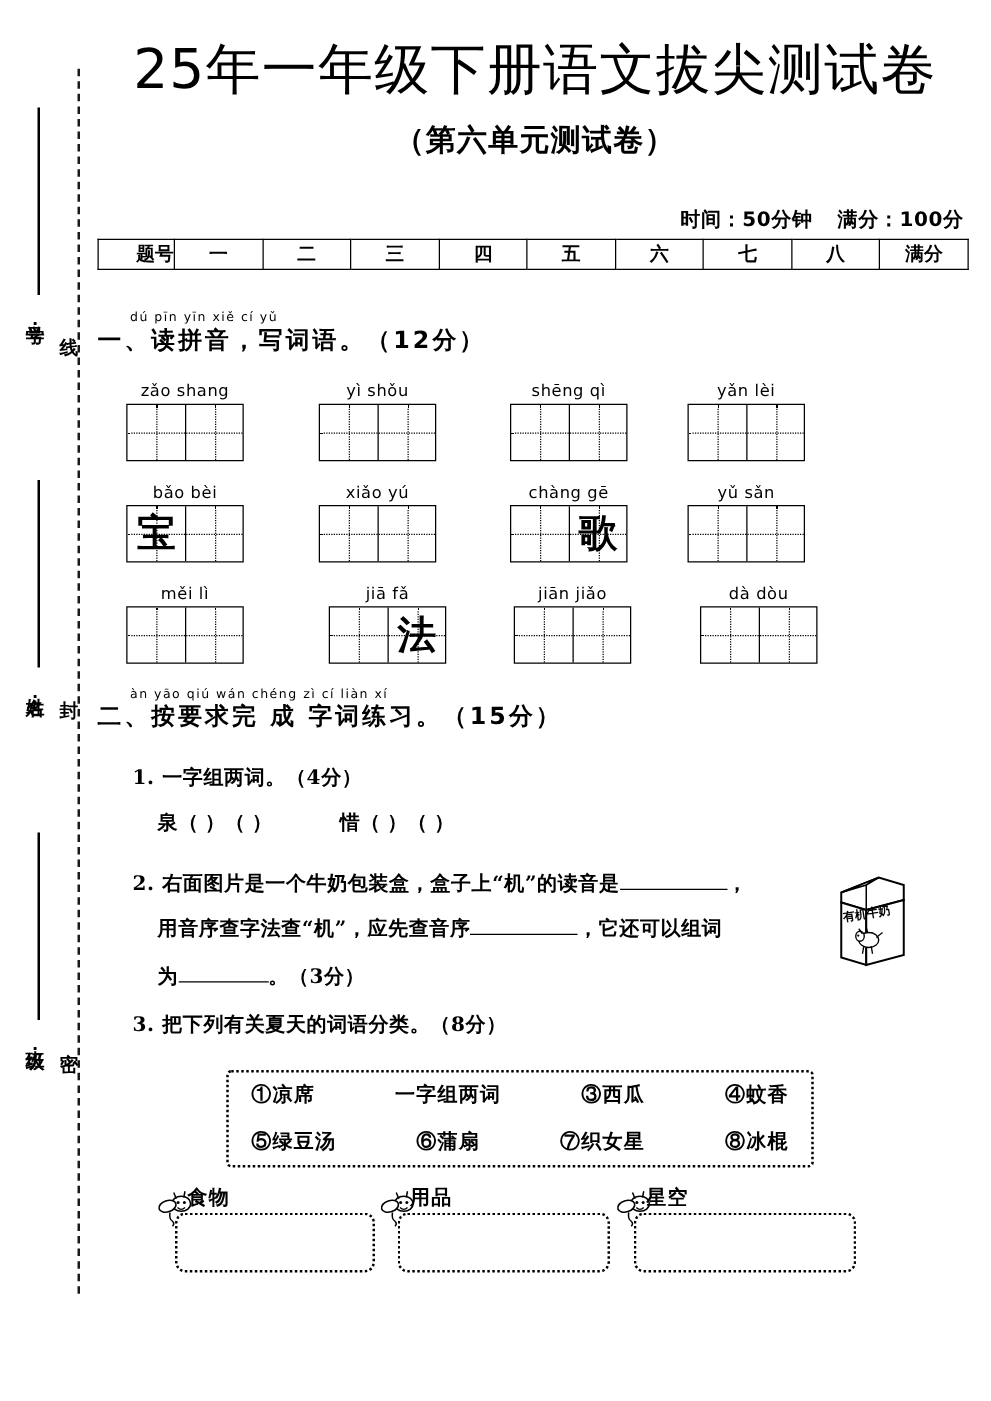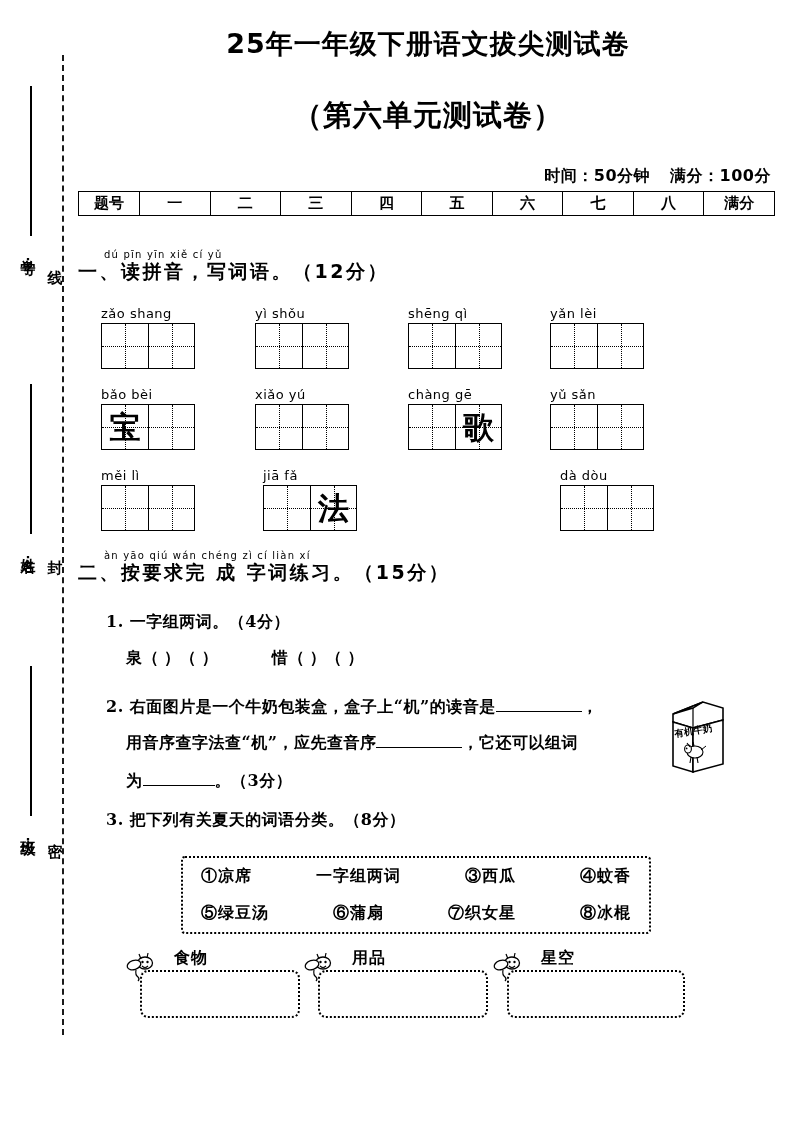--- a/index.html
+++ b/index.html
@@ -62,31 +62,31 @@
     top: 0;
     width: 715px;
     height: 1121px;
   }
 
   .title-main {
     position: absolute;
     left: 0; top: 26px;
     width: 700px;
     text-align: center;
-    font-size: 27px;
-    font-weight: bold;
+    font-size: 44px;
+    font-weight: normal;
     letter-spacing: 1px;
     font-family: "DejaVu Sans", "Liberation Sans", sans-serif;
   }
   .title-sub {
     position: absolute;
     left: 0; top: 96px;
     width: 700px;
     text-align: center;
-    font-size: 29px;
+    font-size: 24px;
     font-weight: bold;
     letter-spacing: 1px;
   }
   .meta-line {
     position: absolute;
     right: 22px;
     top: 166px;
     font-size: 16px;
     font-weight: bold;
     letter-spacing: 0.5px;
@@ -103,21 +103,21 @@
     table-layout: fixed;
   }
   table.score td {
     border: 1px solid #000;
     height: 23px;
     text-align: center;
     font-size: 15px;
     font-weight: bold;
     padding: 0;
   }
-  table.score td.lbl { width: 60px; }
+  table.score td.lbl { width: 60px; text-align: right; }
 
   
   .sec {
     position: absolute;
     left: 0;
   }
   .sec-pinyin {
     font-size: 10px;
     letter-spacing: 1.2px;
     white-space: nowrap;
@@ -128,20 +128,21 @@
   .sec-title {
     font-size: 19px;
     font-weight: bold;
     letter-spacing: 2.5px;
     white-space: nowrap;
   }
 
   
   .grid-item { position: absolute; }
   .grid-pinyin {
+    text-align: center;
     font-size: 13px;
     letter-spacing: 0.5px;
     white-space: nowrap;
     margin-bottom: 2px;
     font-family: "DejaVu Sans", sans-serif;
   }
   .tzg {
     display: flex;
     border: 1.6px solid #000;
     width: 94px;
@@ -222,21 +223,21 @@
     letter-spacing: 1px;
     height: 50%;
     gap: 28px;
   }
   .wb-row span { white-space: nowrap; }
 
   
   .cat { position: absolute; }
   .cat-label {
     position: absolute;
-    left: 48px;
+    left: 24px;
     top: 0;
     font-size: 16px;
     font-weight: bold;
     font-family: "DejaVu Serif", "Liberation Serif", serif;
     letter-spacing: 1px;
     white-space: nowrap;
   }
   .cat-box {
     position: absolute;
     left: 14px;
@@ -401,20 +402,31 @@
     </div>
   </div>
   <div class="grid-item" style="left:185px; top:468px;">
     <div class="grid-pinyin">jiā   fǎ</div>
     <div class="tzg">
       <div class="cell">
           <span class="ch"></span>
         </div>
       <div class="cell">
           <span class="ch">法</span>
+        </div>
+    </div>
+  </div>
+  <div class="grid-item" style="left:333px; top:468px;">
+    <div class="grid-pinyin">jiān jiǎo</div>
+    <div class="tzg">
+      <div class="cell">
+          <span class="ch"></span>
+        </div>
+      <div class="cell">
+          <span class="ch"></span>
         </div>
     </div>
   </div>
   <div class="grid-item" style="left:482px; top:468px;">
     <div class="grid-pinyin">dà  dòu</div>
     <div class="tzg">
       <div class="cell">
           <span class="ch"></span>
         </div>
       <div class="cell">

